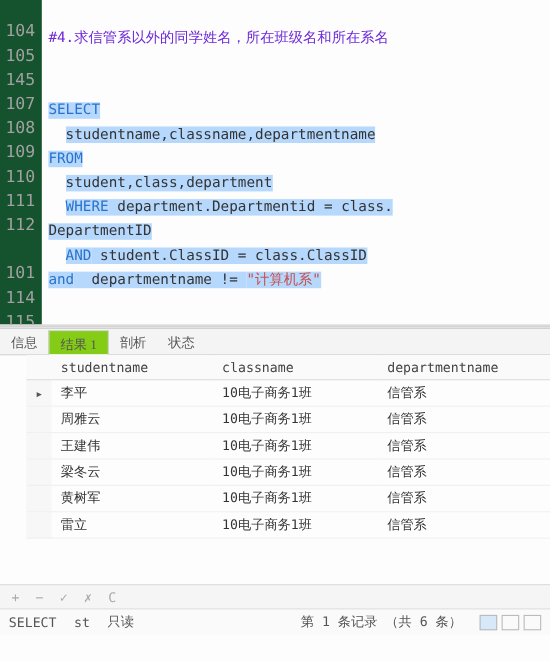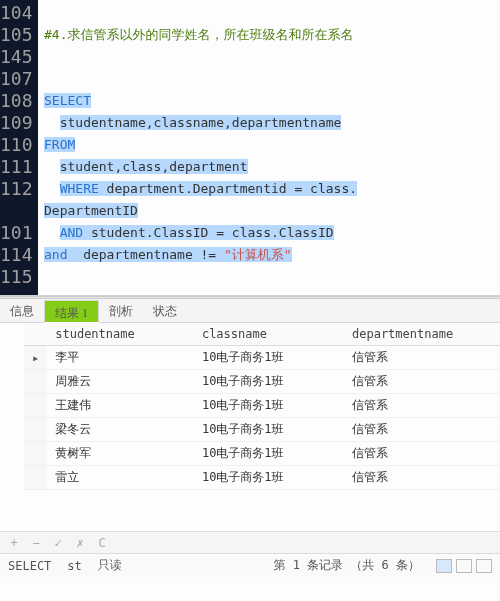--- a/index.html
+++ b/index.html
@@ -1,22 +1,22 @@
 <!DOCTYPE html>
 <html><head>
 <meta charset="utf-8">
 <style>
   * { box-sizing: border-box; margin: 0; padding: 0; }
   body { font-family: Consolas, "Microsoft YaHei", monospace; font-size: 13px; background: #fdfdfd; color: #333; width: 500px; height: 601px; overflow: hidden; }
   .editor { display: flex; height: 296px; overflow: hidden; border-bottom: 1px solid #d0d0d0; }
-  .gutter { width: 38px; background: #0f172a; color: #a0a0a0; text-align: right; padding: 2px 6px 2px 0; font-size: 18px; line-height: 22px; user-select: none; }
+  .gutter { width: 38px; background: #14532d; color: #a0a0a0; text-align: right; padding: 17px 6px 2px 0; font-size: 15px; line-height: 22px; user-select: none; }
   .code { flex: 1; padding: 2px 0 2px 6px; font-size: 13px; line-height: 22px; white-space: pre-wrap; word-break: break-word; }
   .code .line { display: block; min-height: 22px; }
   .sel { background: #b6d8fd; }
-  .comment { color: #4d7c0f; }
+  .comment { color: #6d28d9; }
   .kw { color: #2a73cc; font-weight: 500; }
   .str { color: #c7504e; }
   .tabs { display: flex; background: #f4f4f4; border-bottom: 1px solid #d5d5d5; font-size: 12px; height: 24px; font-family: Liberation Serif, serif; }
   .tabs .tab { padding: 4px 10px; color: #555; cursor: pointer; }
   .tabs .tab.active { background: #84cc16; border: 1px solid #d5d5d5; border-bottom: 1px solid #fff; position: relative; top: 1px; }
   .grid { height: 208px; overflow: auto; }
   .grid table { border-collapse: collapse; width: 100%; margin-left: 24px; }
   .grid th { text-align: left; font-weight: normal; color: #444; background: #fafafa; border-bottom: 1px solid #ddd; padding: 4px 8px; font-size: 12px; }
   .grid td { padding: 3px 8px; font-size: 12px; border-bottom: 1px solid #f0f0f0; white-space: nowrap; }
   .grid td:first-child { background: #f7f7f7; }

